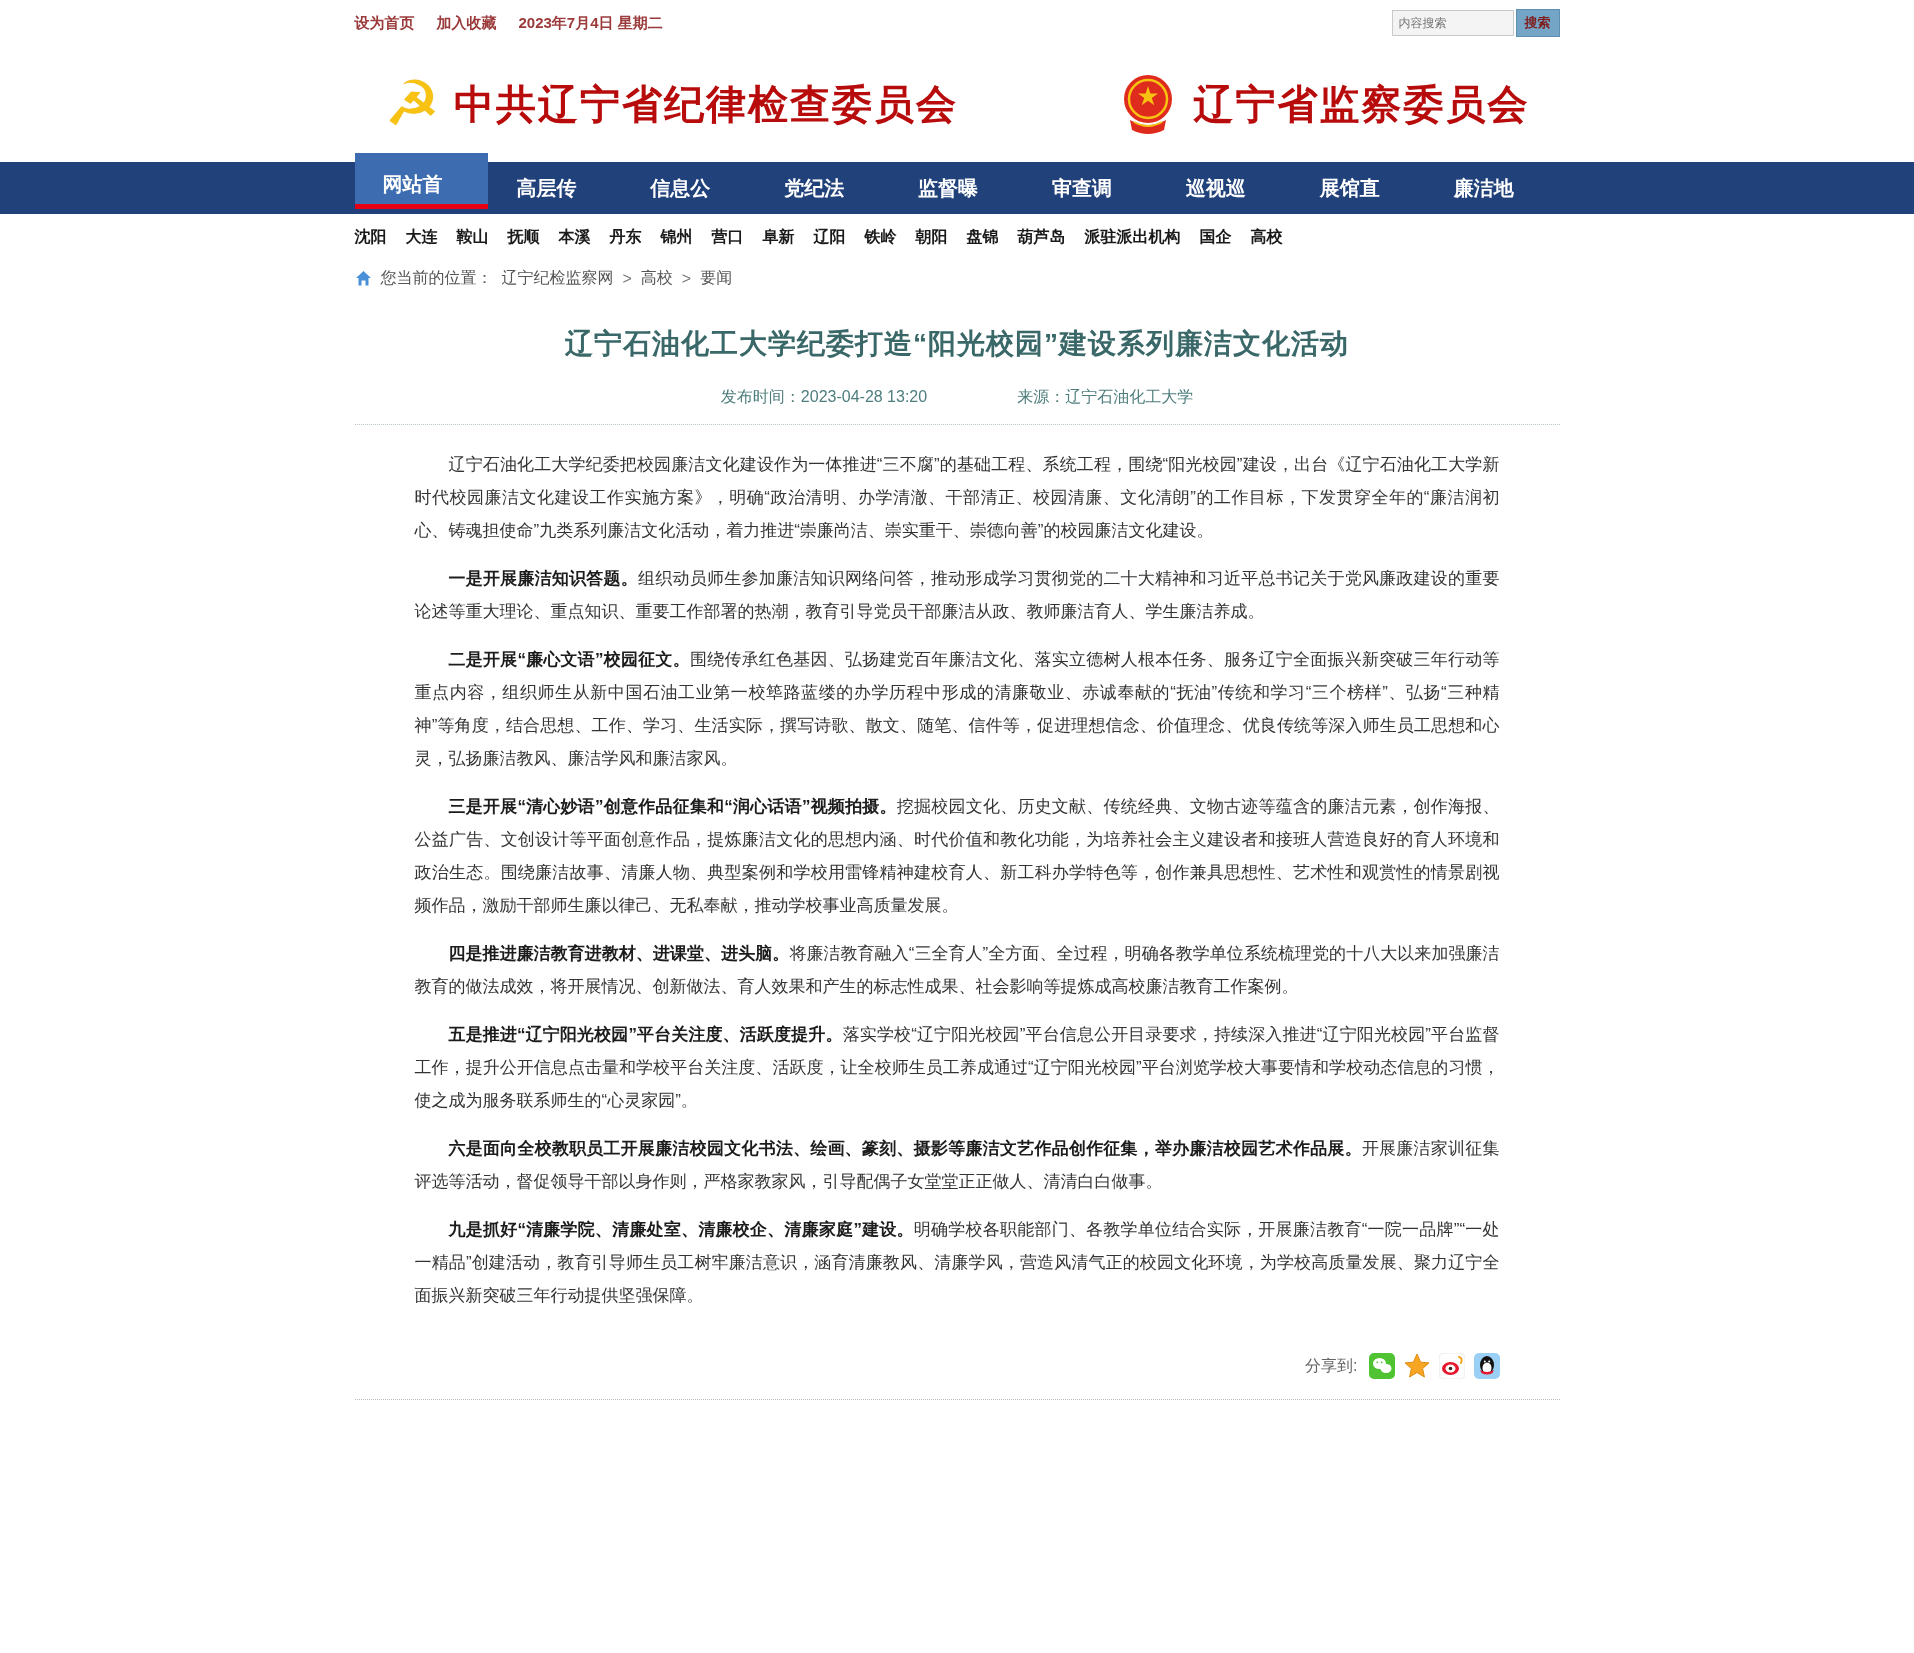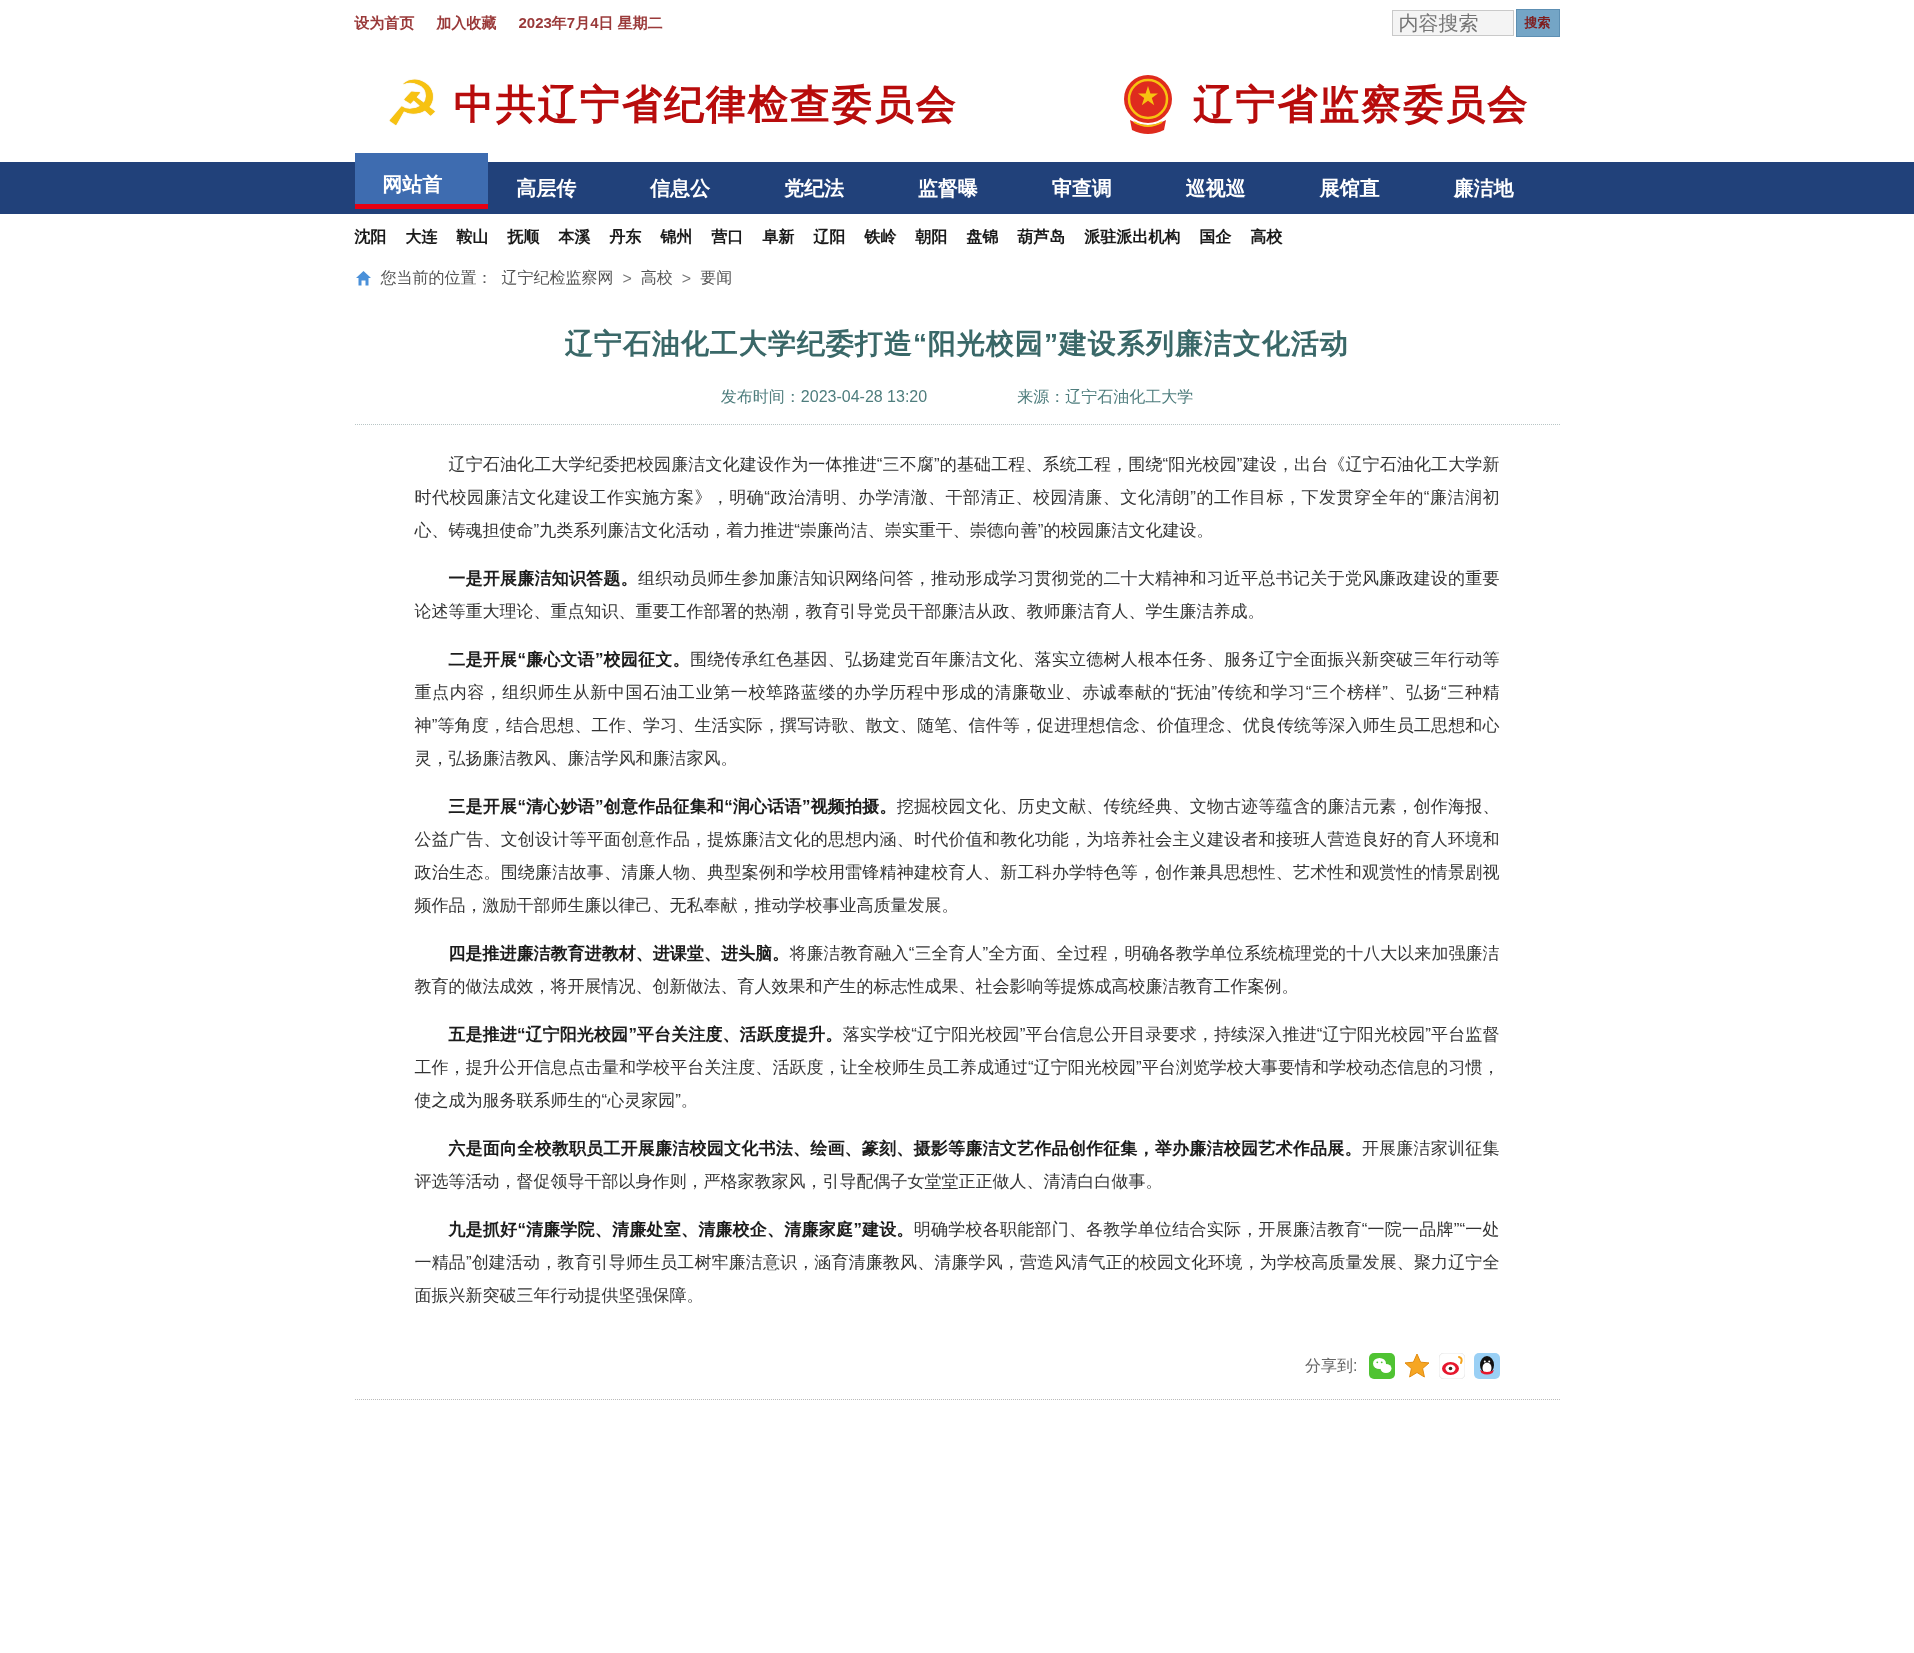--- a/index.html
+++ b/index.html
@@ -11,21 +11,21 @@
   }
   a { text-decoration:none; cursor:pointer; }
   .content-w { width:1205px; margin:0 auto; }
 
   
   .topbar { height:46px; }
   .topbar-inner { height:46px; display:flex; align-items:center; justify-content:space-between; }
   .topbar-left { display:flex; align-items:center; gap:22px; font-size:15px; font-weight:bold; color:#9a3a3a; }
   .topbar-left a { color:#9a3a3a; }
   .topbar-right { display:flex; align-items:center; }
-  .search-input { width:122px; height:26px; border:1px solid #c9c9c9; background:#f4f4f4; font-size:20px; padding:0 6px; color:#333; outline:none; }
+  .search-input { width:122px; height:26px; border:1px solid #c9c9c9; background:#f4f4f4; font-size:12px; padding:0 6px; color:#333; outline:none; }
   .search-btn { width:44px; height:28px; border:1px solid #5d8fb3; background:#74a5c6; color:#7f1d1d; font-size:13px; font-weight:bold; cursor:pointer; margin-left:2px; }
 
   
   .header { height:116px; }
   .header-inner { height:116px; display:flex; align-items:center; justify-content:space-between; padding:0 30px; }
   .brand { display:flex; align-items:center; gap:14px; }
   .brand-title { font-size:40px; font-weight:bold; color:#b80c0c; letter-spacing:2px; font-family:"Liberation Serif","DejaVu Serif",serif; }
   .party-emblem { font-size:62px; line-height:62px; color:#f7c211; text-shadow:0 0 1px #e0a800; }
   .national-emblem { width:64px; height:64px; display:inline-block; }
 

